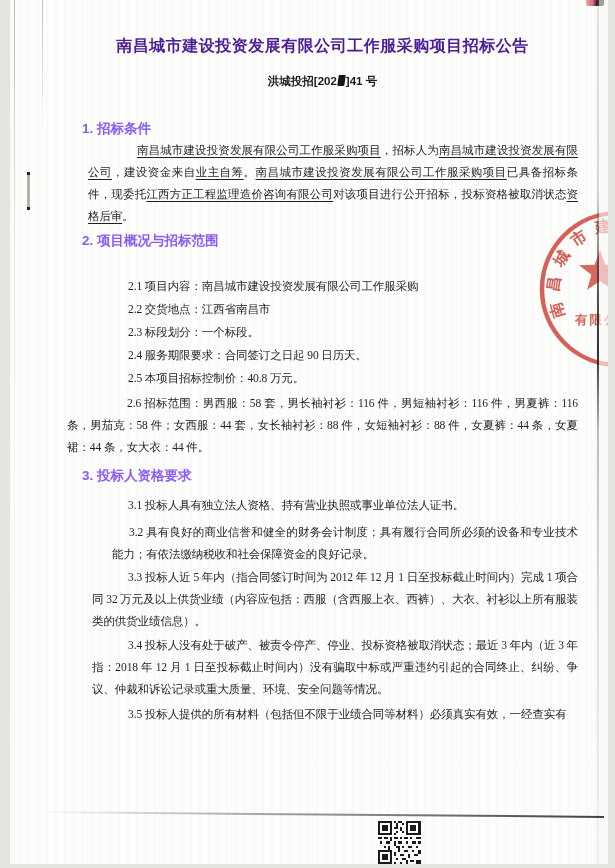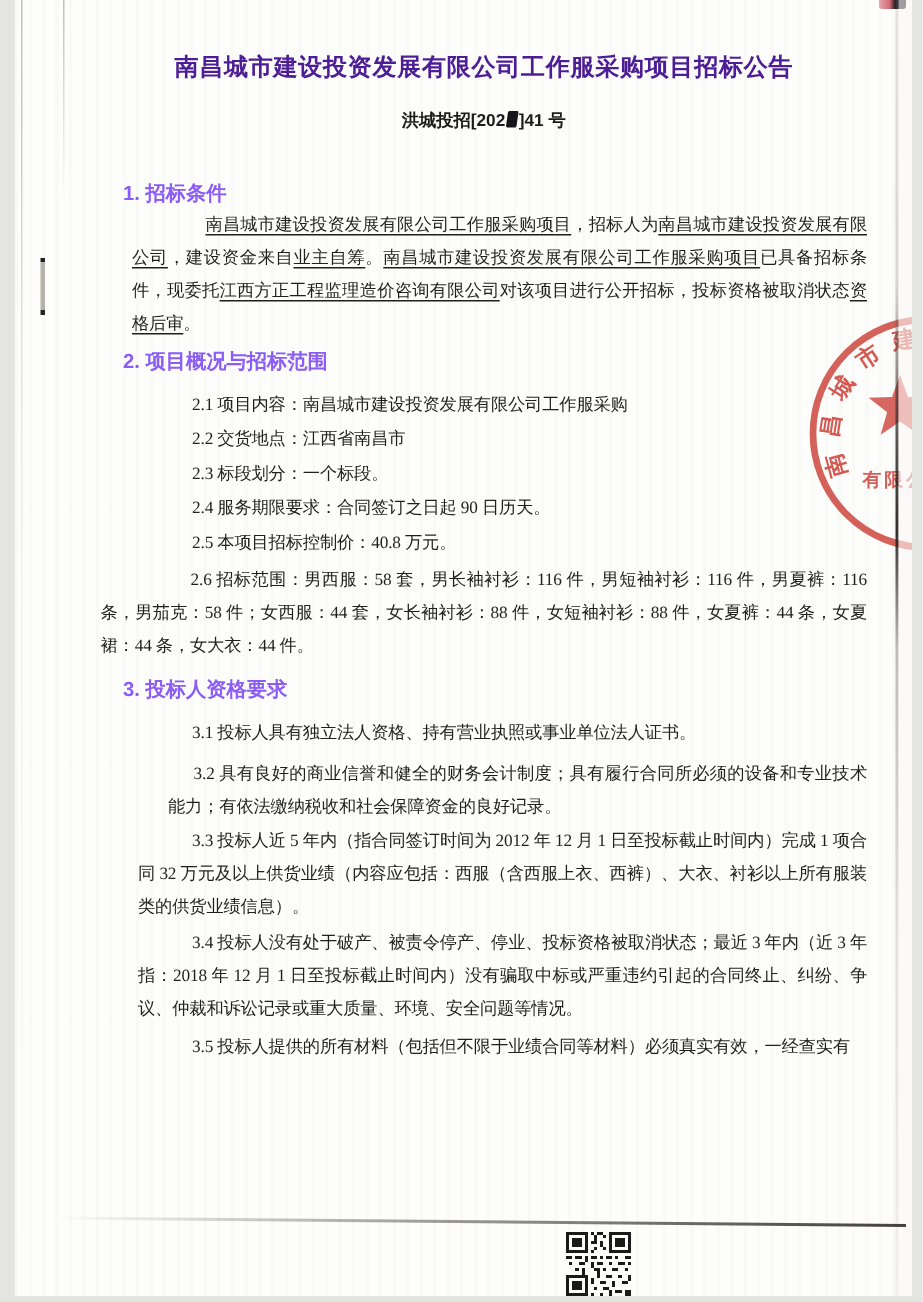--- a/index.html
+++ b/index.html
@@ -48,21 +48,21 @@
   .ink-blot { display:inline-block; width:7px; height:11px; margin:0 1px;
     background:#15151a; vertical-align:-1px; transform:skewX(-8deg); border-radius:1px; }
   .sec { font:bold 13.5px/20px "Liberation Sans",sans-serif; color:#8b5cf6; margin:0 0 0 15px; }
   .sec1 { margin-top:30px; } .sec2 { margin-top:4px; } .sec3 { margin-top:8px; }
   p { font-size:11.5px; line-height:22px; margin:0; text-align:justify; letter-spacing:-.1px; }
   u { text-underline-offset:3px; }
   .p-s1  { margin-left:21px; text-indent:49px; }
   .p-std { margin-left:25px; text-indent:36px; }
   .p-32  { margin-left:45px; text-indent:17px; }
   .p-wide{ margin-left:0;    text-indent:60px; }
-  .items { margin-top:8px; }
+  .items { margin-top:24px; }
   .item  { margin-left:61px; line-height:23px; text-align:left; }.mt1{margin-top:1px}.mt2{margin-top:2px}.mt3{margin-top:3px}
   .mt5{margin-top:5px}.mt8{margin-top:8px}
 
   
   .qr { left:366px; top:821px; }
   .wm-label { left:424px; top:872px; color:#4e4e4e;
     font:16px/30px "Liberation Sans",sans-serif; letter-spacing:2.5px; }
 </style>
 </head>
 <body>

